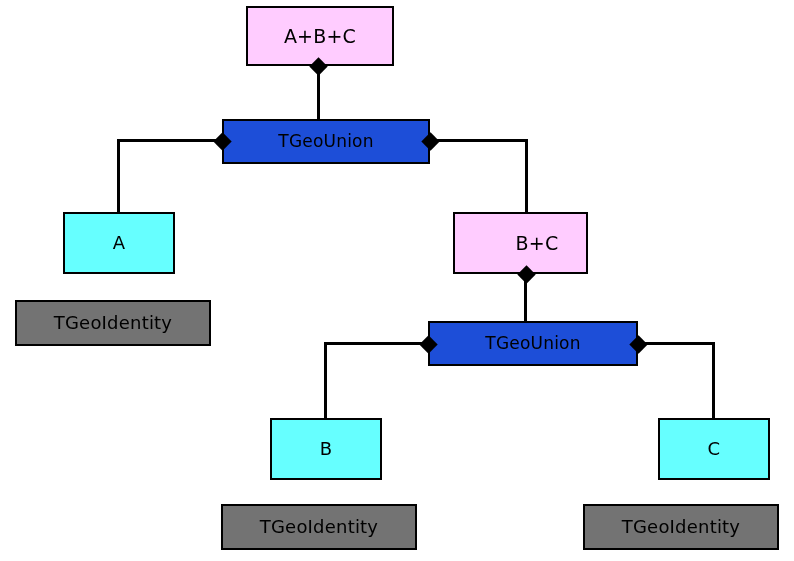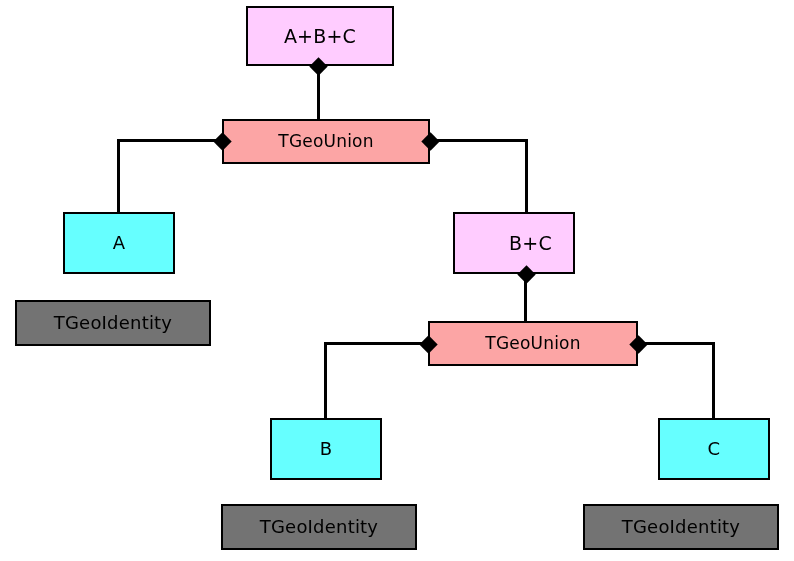--- a/index.html
+++ b/index.html
@@ -28,21 +28,21 @@
     color: #000000;
     letter-spacing: 0.2px;
     z-index: 3;
   }
   .node .label {
     display: block;
     line-height: 1;
     white-space: nowrap;
   }
   .shape-composite { background: #ffccff; }
-  .shape-union     { background: #fca5a5; }
+  .shape-union     { background: #1d4ed8; }
   .shape-primitive { background: #66ffff; }
   .shape-identity  { background: #737373; }
 
   .edge {
     position: absolute;
     background: #000000;
     z-index: 1;
   }
   .edge-v { width: 3px; }
   .edge-h { height: 3px; }
@@ -78,21 +78,21 @@
       </div>
       <div class="node shape-union" style="left: 222px; top: 119px; width: 208px; height: 45px; font-size: 17px;">
         <span class="label">TGeoUnion</span>
       </div>
       <div class="node shape-primitive" style="left: 63px; top: 212px; width: 112px; height: 62px; font-size: 18px;">
         <span class="label">A</span>
       </div>
       <div class="node shape-identity" style="left: 15px; top: 300px; width: 196px; height: 46px; font-size: 18px;">
         <span class="label">TGeoIdentity</span>
       </div>
-      <div class="node shape-composite" style="left: 453px; top: 212px; width: 122px; height: 62px; font-size: 19px; padding-left: 33px;">
+      <div class="node shape-composite" style="left: 453px; top: 212px; width: 135px; height: 62px; font-size: 19px; padding-left: 33px;">
         <span class="label">B+C</span>
       </div>
       <div class="node shape-union" style="left: 428px; top: 321px; width: 210px; height: 45px; font-size: 17px;">
         <span class="label">TGeoUnion</span>
       </div>
       <div class="node shape-primitive" style="left: 270px; top: 418px; width: 112px; height: 62px; font-size: 18px;">
         <span class="label">B</span>
       </div>
       <div class="node shape-primitive" style="left: 658px; top: 418px; width: 112px; height: 62px; font-size: 18px;">
         <span class="label">C</span>

